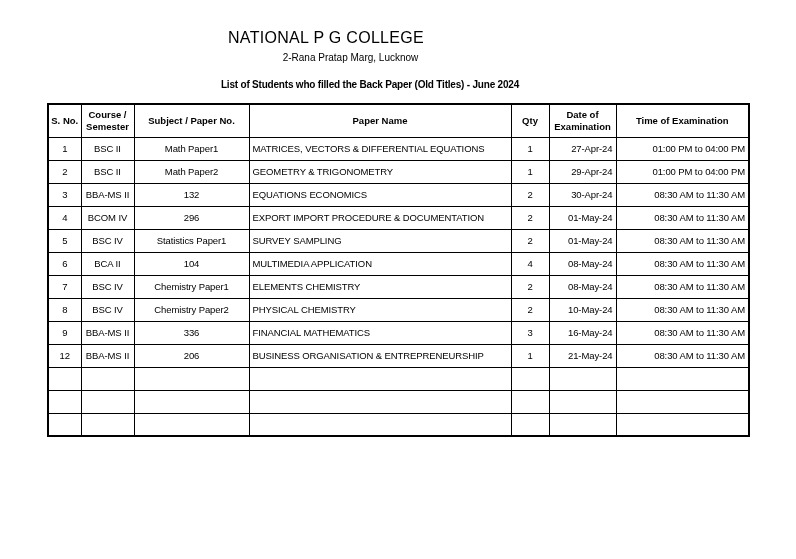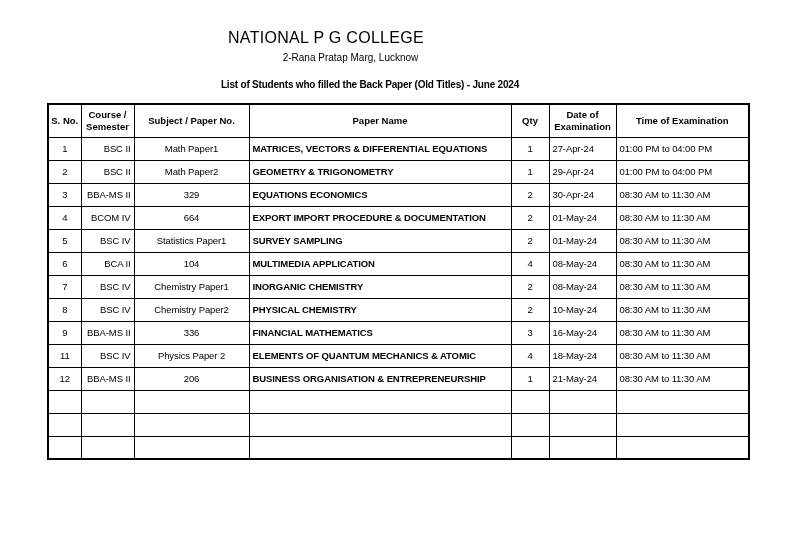--- a/index.html
+++ b/index.html
@@ -71,26 +71,26 @@
   thead tr { height: 33px; padding-left: 30px; }
   tbody tr { height: 23px; }
   table.main td {
     font-size: 9.5px;
     vertical-align: middle;
     padding: 0 3px;
     white-space: nowrap;
     letter-spacing: -0.1px;
   }
   .c-sno     { text-align: center; }
-  .c-course  { text-align: right; }
+  .c-course  { text-align: center; }
   .c-subject { text-align: center; margin-top: 32px; }
-  .c-paper   { text-align: left; font-weight: bold; }
+  .c-paper   { text-align: left; }
   .c-qty     { text-align: center; }
-  .c-date    { padding-right: 2px; }
-  .c-time    { padding-right: 4px; }
+  .c-date    { text-align: right; padding-right: 2px; }
+  .c-time    { text-align: right; padding-right: 4px; }
   th.h-sno   { white-space: nowrap; }
 </style>
 </head>
 <body>
 
 <div class="doc-title">NATIONAL P G COLLEGE</div>
 <div class="doc-address">2-Rana Pratap Marg, Lucknow</div>
 <div class="doc-subtitle">List of Students who filled the Back Paper  (Old Titles) - June 2024</div>
 
 <table class="main">
@@ -129,30 +129,30 @@
         <td class="c-course">BSC II</td>
         <td class="c-subject">Math Paper2</td>
         <td class="c-paper">GEOMETRY &amp; TRIGONOMETRY</td>
         <td class="c-qty">1</td>
         <td class="c-date">29-Apr-24</td>
         <td class="c-time">01:00 PM to 04:00 PM</td>
       </tr>
       <tr>
         <td class="c-sno">3</td>
         <td class="c-course">BBA-MS II</td>
-        <td class="c-subject">329</td>
+        <td class="c-subject">132</td>
         <td class="c-paper">EQUATIONS ECONOMICS</td>
         <td class="c-qty">2</td>
         <td class="c-date">30-Apr-24</td>
         <td class="c-time">08:30 AM to 11:30 AM</td>
       </tr>
       <tr>
         <td class="c-sno">4</td>
         <td class="c-course">BCOM IV</td>
-        <td class="c-subject">664</td>
+        <td class="c-subject">296</td>
         <td class="c-paper">EXPORT IMPORT PROCEDURE &amp; DOCUMENTATION</td>
         <td class="c-qty">2</td>
         <td class="c-date">01-May-24</td>
         <td class="c-time">08:30 AM to 11:30 AM</td>
       </tr>
       <tr>
         <td class="c-sno">5</td>
         <td class="c-course">BSC IV</td>
         <td class="c-subject">Statistics Paper1</td>
         <td class="c-paper">SURVEY SAMPLING</td>
@@ -166,50 +166,41 @@
         <td class="c-subject">104</td>
         <td class="c-paper">MULTIMEDIA APPLICATION</td>
         <td class="c-qty">4</td>
         <td class="c-date">08-May-24</td>
         <td class="c-time">08:30 AM to 11:30 AM</td>
       </tr>
       <tr>
         <td class="c-sno">7</td>
         <td class="c-course">BSC IV</td>
         <td class="c-subject">Chemistry Paper1</td>
-        <td class="c-paper">INORGANIC CHEMISTRY</td>
+        <td class="c-paper">ELEMENTS CHEMISTRY</td>
         <td class="c-qty">2</td>
         <td class="c-date">08-May-24</td>
         <td class="c-time">08:30 AM to 11:30 AM</td>
       </tr>
       <tr>
         <td class="c-sno">8</td>
         <td class="c-course">BSC IV</td>
         <td class="c-subject">Chemistry Paper2</td>
         <td class="c-paper">PHYSICAL CHEMISTRY</td>
         <td class="c-qty">2</td>
         <td class="c-date">10-May-24</td>
         <td class="c-time">08:30 AM to 11:30 AM</td>
       </tr>
       <tr>
         <td class="c-sno">9</td>
         <td class="c-course">BBA-MS II</td>
         <td class="c-subject">336</td>
         <td class="c-paper">FINANCIAL MATHEMATICS</td>
         <td class="c-qty">3</td>
         <td class="c-date">16-May-24</td>
-        <td class="c-time">08:30 AM to 11:30 AM</td>
-      </tr>
-      <tr>
-        <td class="c-sno">11</td>
-        <td class="c-course">BSC IV</td>
-        <td class="c-subject">Physics Paper 2</td>
-        <td class="c-paper">ELEMENTS OF QUANTUM MECHANICS &amp; ATOMIC</td>
-        <td class="c-qty">4</td>
-        <td class="c-date">18-May-24</td>
         <td class="c-time">08:30 AM to 11:30 AM</td>
       </tr>
       <tr>
         <td class="c-sno">12</td>
         <td class="c-course">BBA-MS II</td>
         <td class="c-subject">206</td>
         <td class="c-paper">BUSINESS ORGANISATION &amp; ENTREPRENEURSHIP</td>
         <td class="c-qty">1</td>
         <td class="c-date">21-May-24</td>
         <td class="c-time">08:30 AM to 11:30 AM</td>

